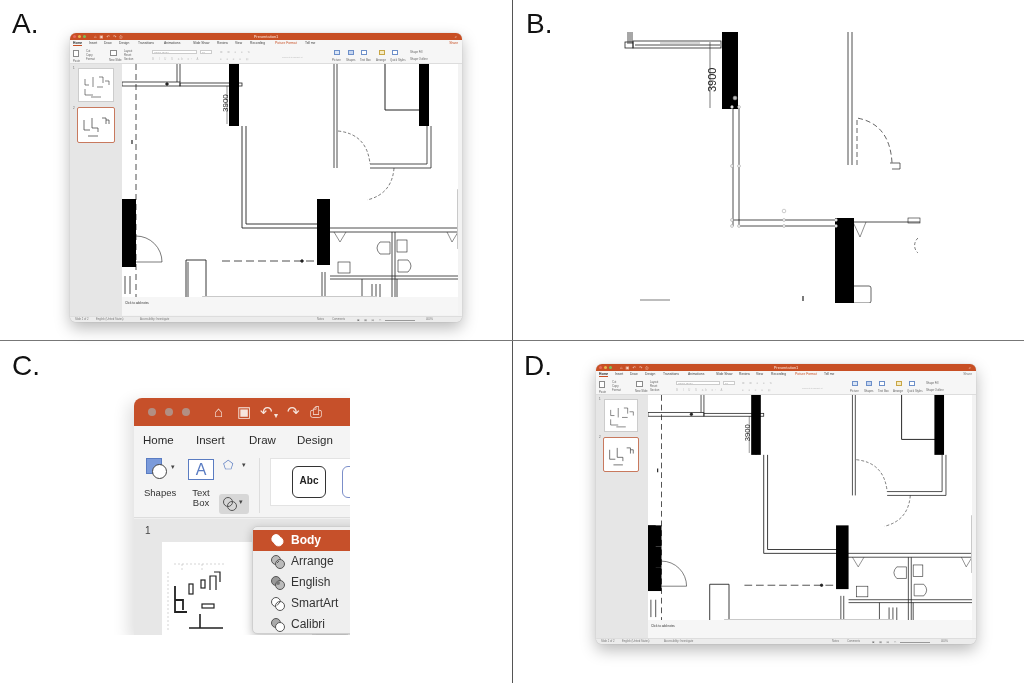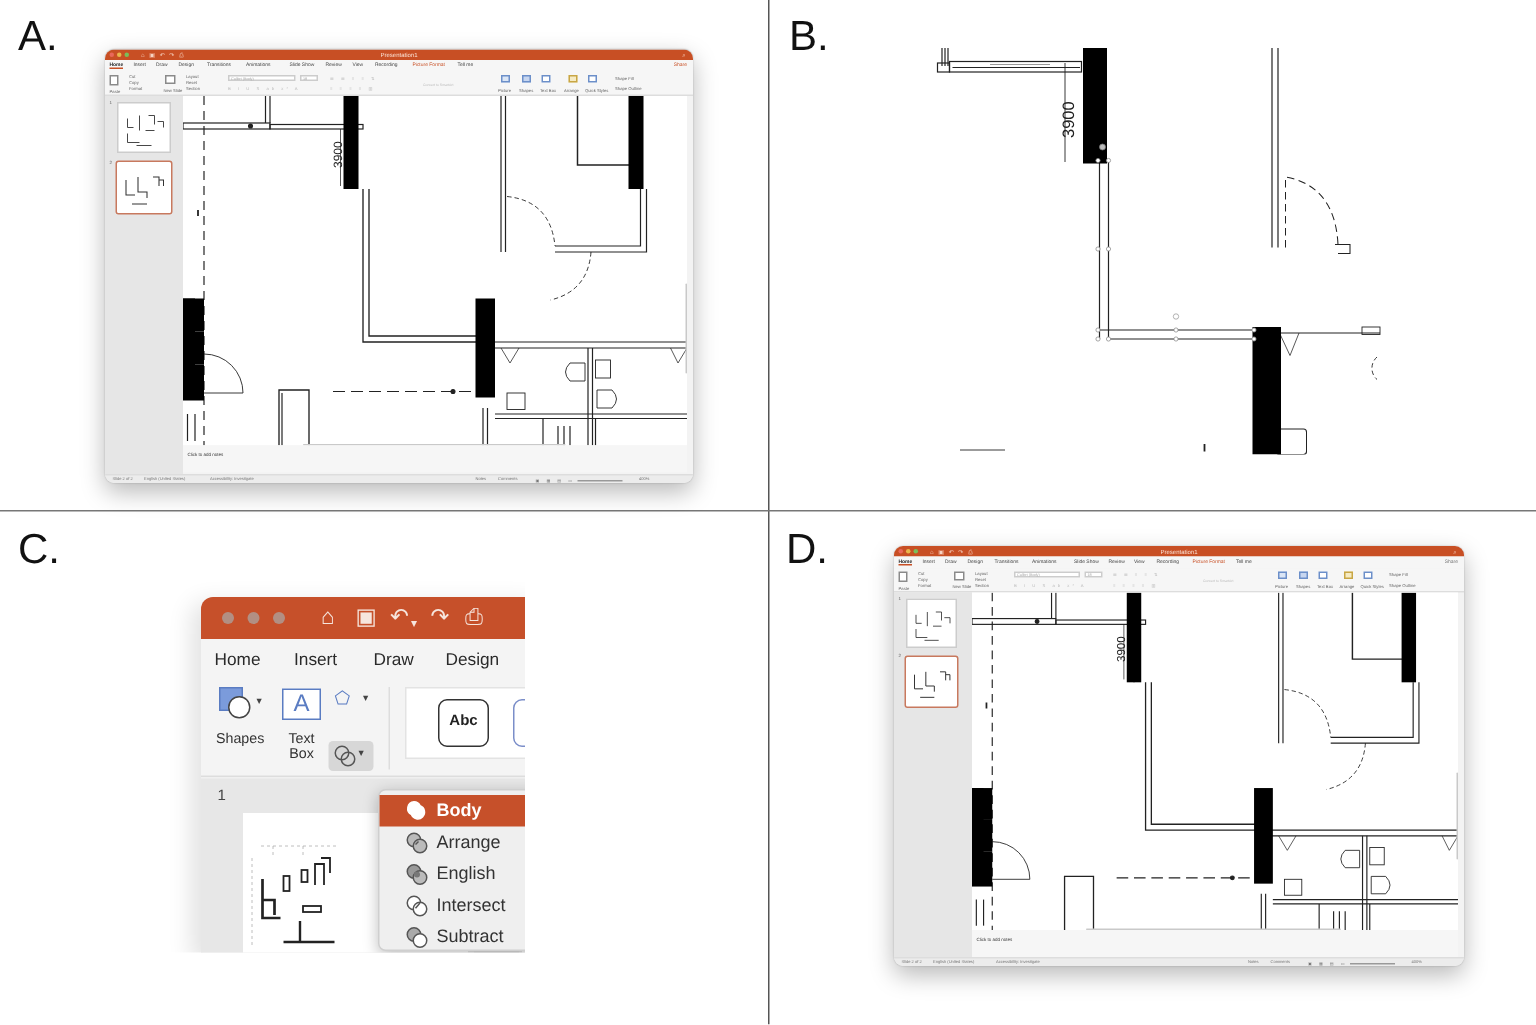--- a/index.html
+++ b/index.html
@@ -386,28 +386,28 @@
           <circle cx="8" cy="8" r="2" fill="#777"></circle>
         </svg>
         <span class="lbl">English</span>
       </div>
       <div class="c-mi" style="top:66px;">
         <svg width="16" height="16" viewBox="0 0 16 16">
           <circle cx="6" cy="6" r="4.5" fill="#fff" stroke="#555"></circle>
             <circle cx="10" cy="10" r="4.5" fill="#fff" stroke="#555"></circle>
           <path d="M7 9.5 l3 -3.5" stroke="#555"></path>
         </svg>
-        <span class="lbl">Intersect</span>
+        <span class="lbl">SmartArt</span>
       </div>
       <div class="c-mi" style="top:87px;">
         <svg width="16" height="16" viewBox="0 0 16 16">
           <circle cx="6" cy="6" r="4.5" fill="#aaa" stroke="#555"></circle>
             <circle cx="10" cy="10" r="4.5" fill="#fff" stroke="#555"></circle>
         </svg>
-        <span class="lbl">Subtract</span>
+        <span class="lbl">Calibri</span>
       </div>
     </div>
   </div>
 </div>
 
 <div class="ppt-win" style="left:596px;top:364px;width:380px;height:280px;">
   <div class="ppt-titlebar">
     <span class="tl" style="left:3px;background:#e9685a;"></span>
     <span class="tl" style="left:8px;background:#e8b64c;"></span>
     <span class="tl" style="left:13px;background:#7bbd5a;"></span>

